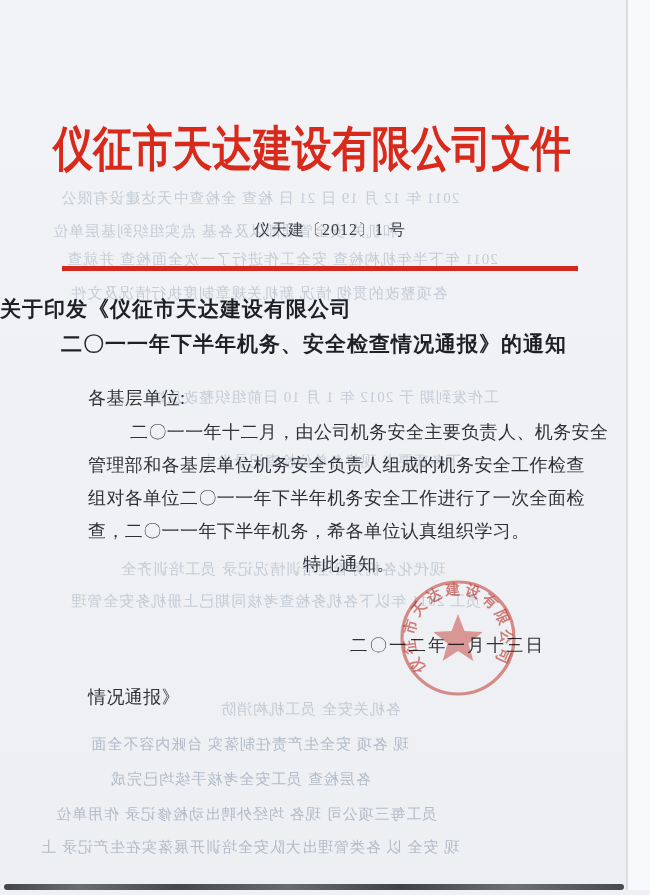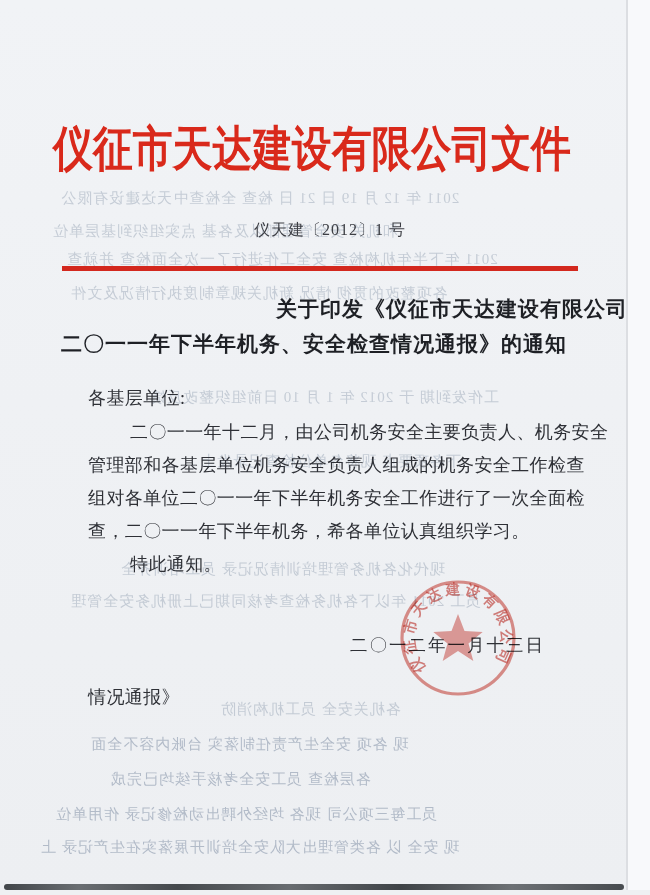--- a/index.html
+++ b/index.html
@@ -19,29 +19,29 @@
   .header-title{
     position:absolute;top:112px;left:0;width:628px;text-align:left;
     color:#d9291b;font-weight:bold;font-size:48px;line-height:74px;white-space:nowrap;
   }
   .header-title span{display:inline-block;transform:scaleX(0.83);transform-origin:center;}
   .doc-number{position:absolute;top:220px;left:0;width:628px;text-align:center;
     color:#3c3e44;font-size:16px;letter-spacing:1px;padding-left:16px;}
   .red-rule{position:absolute;top:266px;left:62px;width:516px;height:5px;background:#d3281e;}
 
   
-  .title-l1{position:absolute;top:295px;left:0;width:628px;text-align:right;
+  .title-l1{position:absolute;top:295px;left:0;width:628px;text-align:left;
     font-weight:bold;color:#1e2025;font-size:21px;letter-spacing:1px;}
   .title-l2{position:absolute;top:330px;left:0;width:628px;text-align:center;
     font-weight:bold;color:#1e2025;font-size:21px;letter-spacing:1px;}
 
   
   .bodyline{position:absolute;left:88px;width:480px;color:#2e3036;font-size:18px;
     letter-spacing:0.4px;white-space:nowrap;}
-  .indent{text-indent:42px;}
+  .indent{text-indent:42px;text-align:center;}
   .salutation{top:386px;}
   .bl1{top:420px;}.bl2{top:453px;}.bl3{top:486px;}.bl4{top:519px;}
   .closing{top:552px;}
   .dateline{position:absolute;top:617px;right:105px;color:#2e3036;font-size:17.5px;
     letter-spacing:2px;white-space:nowrap;margin-top:16px;}
   .attach1{top:650px;}
   .attach2{top:685px;}
 
   
   .seal{position:absolute;left:396px;top:576px;width:124px;height:124px;

